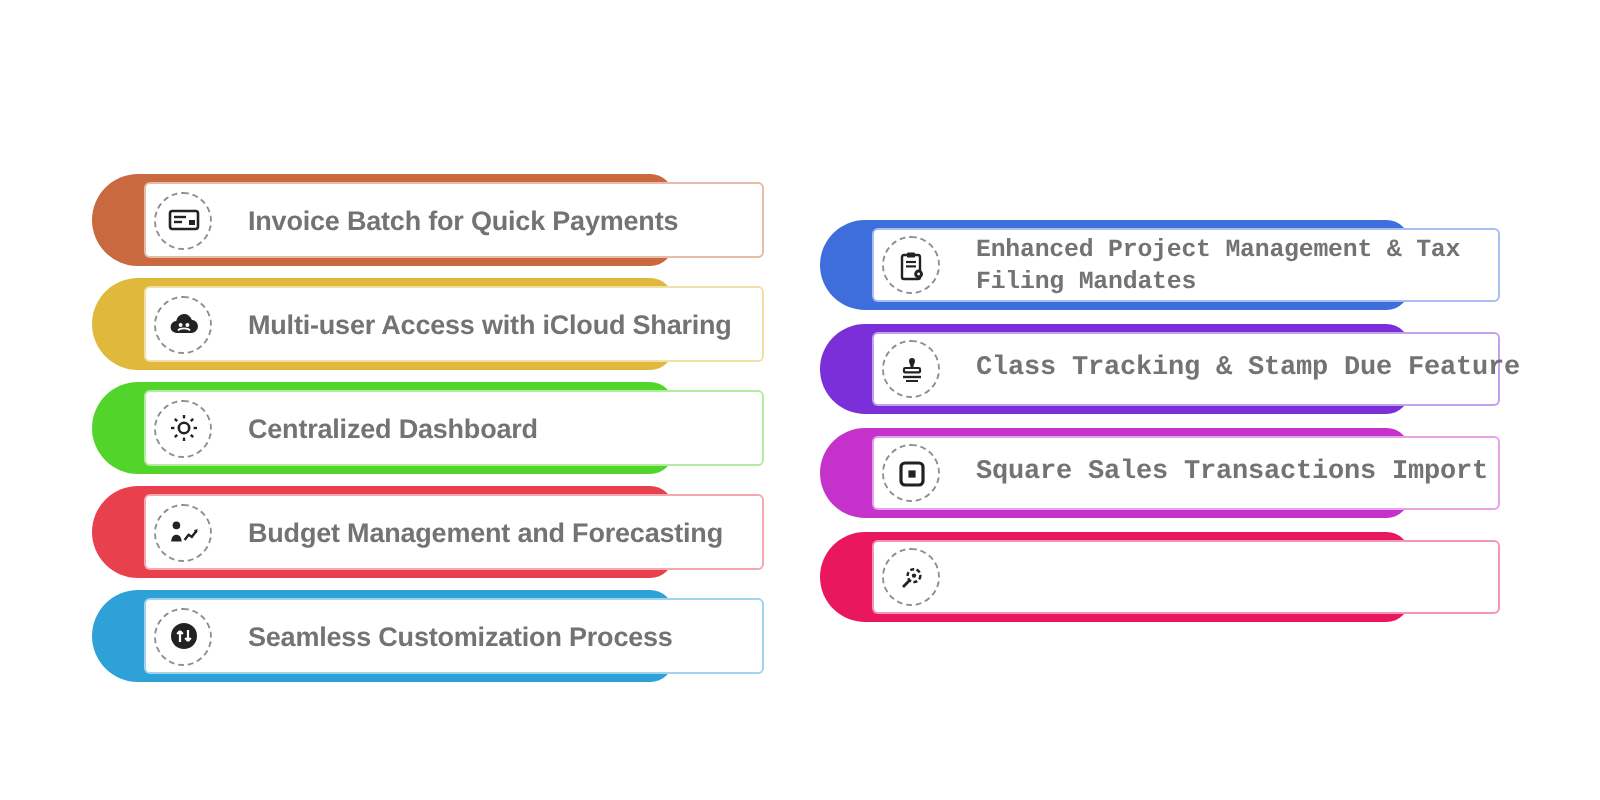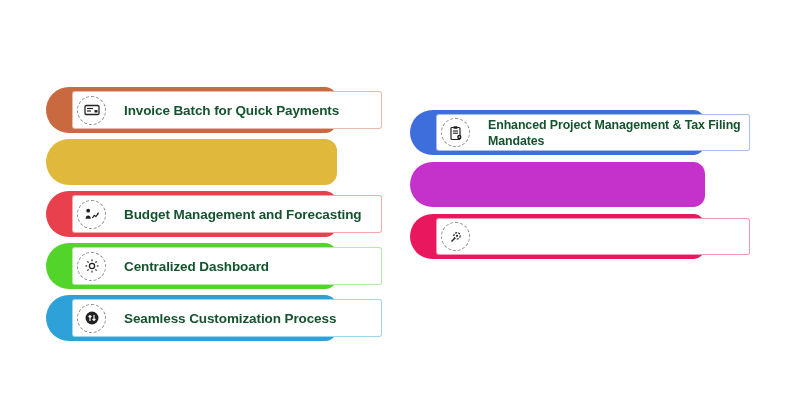--- a/index.html
+++ b/index.html
@@ -2,40 +2,40 @@
 <html><head>
 <meta charset="utf-8">
 <style>
   html,body{margin:0;padding:0;background:#fff;}
   .canvas{
     position:relative;width:800px;height:400px;background:#ffffff;overflow:hidden;
     font-family:"Liberation Sans",sans-serif;
   }
   .col{position:absolute;display:flex;flex-direction:column;gap:6px;}
   .col-left{left:46px;top:87px;width:336px;}
-  .col-right{left:410px;top:110px;width:340px;gap:7px;}
+  .col-right{left:410px;top:110px;width:340px;gap:7px;font-family:Liberation Mono, monospace;}
   .pill{position:relative;height:46px;}
   .col-right .pill{height:45px;}
   .pill-bg{
     position:absolute;top:0;bottom:0;left:0;right:45px;
     background:var(--c);border-radius:23px 12px 12px 23px;
   }
   .pill-card{
     position:absolute;left:26px;right:0;top:4px;bottom:4px;
     background:#ffffff;border:1px solid var(--cb);border-radius:3px;
     display:flex;align-items:center;gap:18px;padding:0 8px 0 4px;box-sizing:border-box;
   }
   .icon-circle{
     flex:0 0 auto;width:29px;height:29px;border-radius:50%;
     border:1.6px dashed #8f8f8f;background:#fff;box-sizing:border-box;
     display:flex;align-items:center;justify-content:center;
   }
   .icon-circle svg{width:16px;height:16px;display:block;}
   .pill-label{
-    font-weight:700;color:#14532d;letter-spacing:-0.1px;
+    font-weight:700;color:#737373;letter-spacing:-0.1px;
   }
   .one .pill-label{font-size:13.5px;white-space:nowrap;}
   .two .pill-label{font-size:12.4px;line-height:16px;max-width:258px;}
 </style>
 </head>
 <body>
 
 <div class="canvas">
 
   <div class="col col-left">
@@ -50,34 +50,30 @@
               <line x1="3" y1="9" x2="7" y2="9" stroke="#222" stroke-width="1.2"></line>
               <rect x="10.5" y="8" width="3" height="2.5" fill="#222"></rect>
             </svg>
         </span>
         <span class="pill-label">Invoice Batch for Quick Payments</span>
       </div>
     </div>
 
     <div class="pill one" style="--c: #DFB83C; --cb: #DFB83C73;">
       <div class="pill-bg"></div>
-    </div>
-
-    <div class="pill one" style="--c: #E8404C; --cb: #E8404C73;">
-      <div class="pill-bg"></div>
       <div class="pill-card">
         <span class="icon-circle">
           <svg viewBox="0 0 16 16">
-              <circle cx="4.2" cy="4.7" r="1.9" fill="#222"></circle>
-              <path d="M1.6 12.8c0-2.2 1.2-3.4 2.6-3.4s2.6 1.2 2.6 3.4z" fill="#222"></path>
-              <path d="M8.3 12l2-2.6 1.6 1 2.4-3" stroke="#222" stroke-width="1.2" fill="none"></path>
-              <path d="M12.9 7.1l1.9-.6-.3 2z" fill="#222"></path>
+              <path d="M4.5 12.5a3 3 0 0 1-.4-6 4 4 0 0 1 7.8-.6 2.8 2.8 0 0 1-.4 6.6z" fill="#222"></path>
+              <circle cx="6.3" cy="8.5" r="1" fill="#fff"></circle>
+              <circle cx="9.7" cy="8.5" r="1" fill="#fff"></circle>
+              <path d="M5 11.2c.8-1 2-1 3-1s2.2 0 3 1" stroke="#fff" stroke-width="0.8" fill="none"></path>
             </svg>
         </span>
-        <span class="pill-label">Budget Management and Forecasting</span>
+        <span class="pill-label">Multi-user Access with iCloud Sharing</span>
       </div>
     </div>
 
     <div class="pill one" style="--c: #53D42B; --cb: #53D42B73;">
       <div class="pill-bg"></div>
       <div class="pill-card">
         <span class="icon-circle">
           <svg viewBox="0 0 16 16">
               <circle cx="8" cy="8" r="2.6" fill="none" stroke="#222" stroke-width="1.3"></circle>
               <g stroke="#222" stroke-width="1.2">
@@ -86,20 +82,35 @@
                 <line x1="1.5" y1="8" x2="3.2" y2="8"></line>
                 <line x1="12.8" y1="8" x2="14.5" y2="8"></line>
                 <line x1="3.4" y1="3.4" x2="4.6" y2="4.6"></line>
                 <line x1="11.4" y1="11.4" x2="12.6" y2="12.6"></line>
                 <line x1="3.4" y1="12.6" x2="4.6" y2="11.4"></line>
                 <line x1="11.4" y1="4.6" x2="12.6" y2="3.4"></line>
               </g>
             </svg>
         </span>
         <span class="pill-label">Centralized Dashboard</span>
+      </div>
+    </div>
+
+    <div class="pill one" style="--c: #E8404C; --cb: #E8404C73;">
+      <div class="pill-bg"></div>
+      <div class="pill-card">
+        <span class="icon-circle">
+          <svg viewBox="0 0 16 16">
+              <circle cx="4.2" cy="4.7" r="1.9" fill="#222"></circle>
+              <path d="M1.6 12.8c0-2.2 1.2-3.4 2.6-3.4s2.6 1.2 2.6 3.4z" fill="#222"></path>
+              <path d="M8.3 12l2-2.6 1.6 1 2.4-3" stroke="#222" stroke-width="1.2" fill="none"></path>
+              <path d="M12.9 7.1l1.9-.6-.3 2z" fill="#222"></path>
+            </svg>
+        </span>
+        <span class="pill-label">Budget Management and Forecasting</span>
       </div>
     </div>
 
     <div class="pill one" style="--c: #2EA2D8; --cb: #2EA2D873;">
       <div class="pill-bg"></div>
       <div class="pill-card">
         <span class="icon-circle">
           <svg viewBox="0 0 16 16">
               <circle cx="8" cy="8" r="6.5" fill="#222"></circle>
               <path d="M6 11V5.5M6 5.5L4.6 7M6 5.5L7.4 7" stroke="#fff" stroke-width="1.1" fill="none"></path>
@@ -124,23 +135,46 @@
               <line x1="5" y1="6" x2="10" y2="6" stroke="#222" stroke-width="1.1"></line>
               <line x1="5" y1="8.2" x2="10" y2="8.2" stroke="#222" stroke-width="1.1"></line>
               <circle cx="11.3" cy="12" r="2.2" fill="#222"></circle>
               <circle cx="11.3" cy="12" r="0.7" fill="#fff"></circle>
             </svg>
         </span>
         <span class="pill-label">Enhanced Project Management &amp; Tax Filing Mandates</span>
       </div>
     </div>
 
+    <div class="pill one" style="--c: #7B2FD8; --cb: #7B2FD873;">
+      <div class="pill-bg"></div>
+      <div class="pill-card">
+        <span class="icon-circle">
+          <svg viewBox="0 0 16 16">
+              <path d="M6.5 3.5a1.5 1.5 0 0 1 3 0c0 1.2-.8 1.8-.8 3h-1.4c0-1.2-.8-1.8-.8-3z" fill="#222"></path>
+              <rect x="4" y="7" width="8" height="2.2" rx="0.6" fill="none" stroke="#222" stroke-width="1.1"></rect>
+              <line x1="3.5" y1="11.5" x2="12.5" y2="11.5" stroke="#222" stroke-width="1.2"></line>
+              <line x1="5" y1="13.5" x2="11" y2="13.5" stroke="#222" stroke-width="1"></line>
+            </svg>
+        </span>
+        <span class="pill-label">Class Tracking &amp; Stamp Due Feature</span>
+      </div>
+    </div>
 
     <div class="pill one" style="--c: #C432CB; --cb: #C432CB73;">
       <div class="pill-bg"></div>
+      <div class="pill-card">
+        <span class="icon-circle">
+          <svg viewBox="0 0 16 16">
+              <rect x="2.5" y="2.5" width="11" height="11" rx="2" fill="none" stroke="#222" stroke-width="1.6"></rect>
+              <rect x="6.2" y="6.2" width="3.6" height="3.6" fill="#222"></rect>
+            </svg>
+        </span>
+        <span class="pill-label">Square Sales Transactions Import</span>
+      </div>
     </div>
 
     <div class="pill two" style="--c: #E9175E; --cb: #E9175E73;">
       <div class="pill-bg"></div>
       <div class="pill-card">
         <span class="icon-circle">
           <svg viewBox="0 0 16 16">
               <circle cx="9" cy="6.8" r="3.2" fill="none" stroke="#222" stroke-width="1.2" stroke-dasharray="2 1.2"></circle>
               <circle cx="9" cy="6.8" r="1.1" fill="#222"></circle>
               <line x1="3.5" y1="12.5" x2="6.7" y2="9.3" stroke="#222" stroke-width="1.4"></line>

